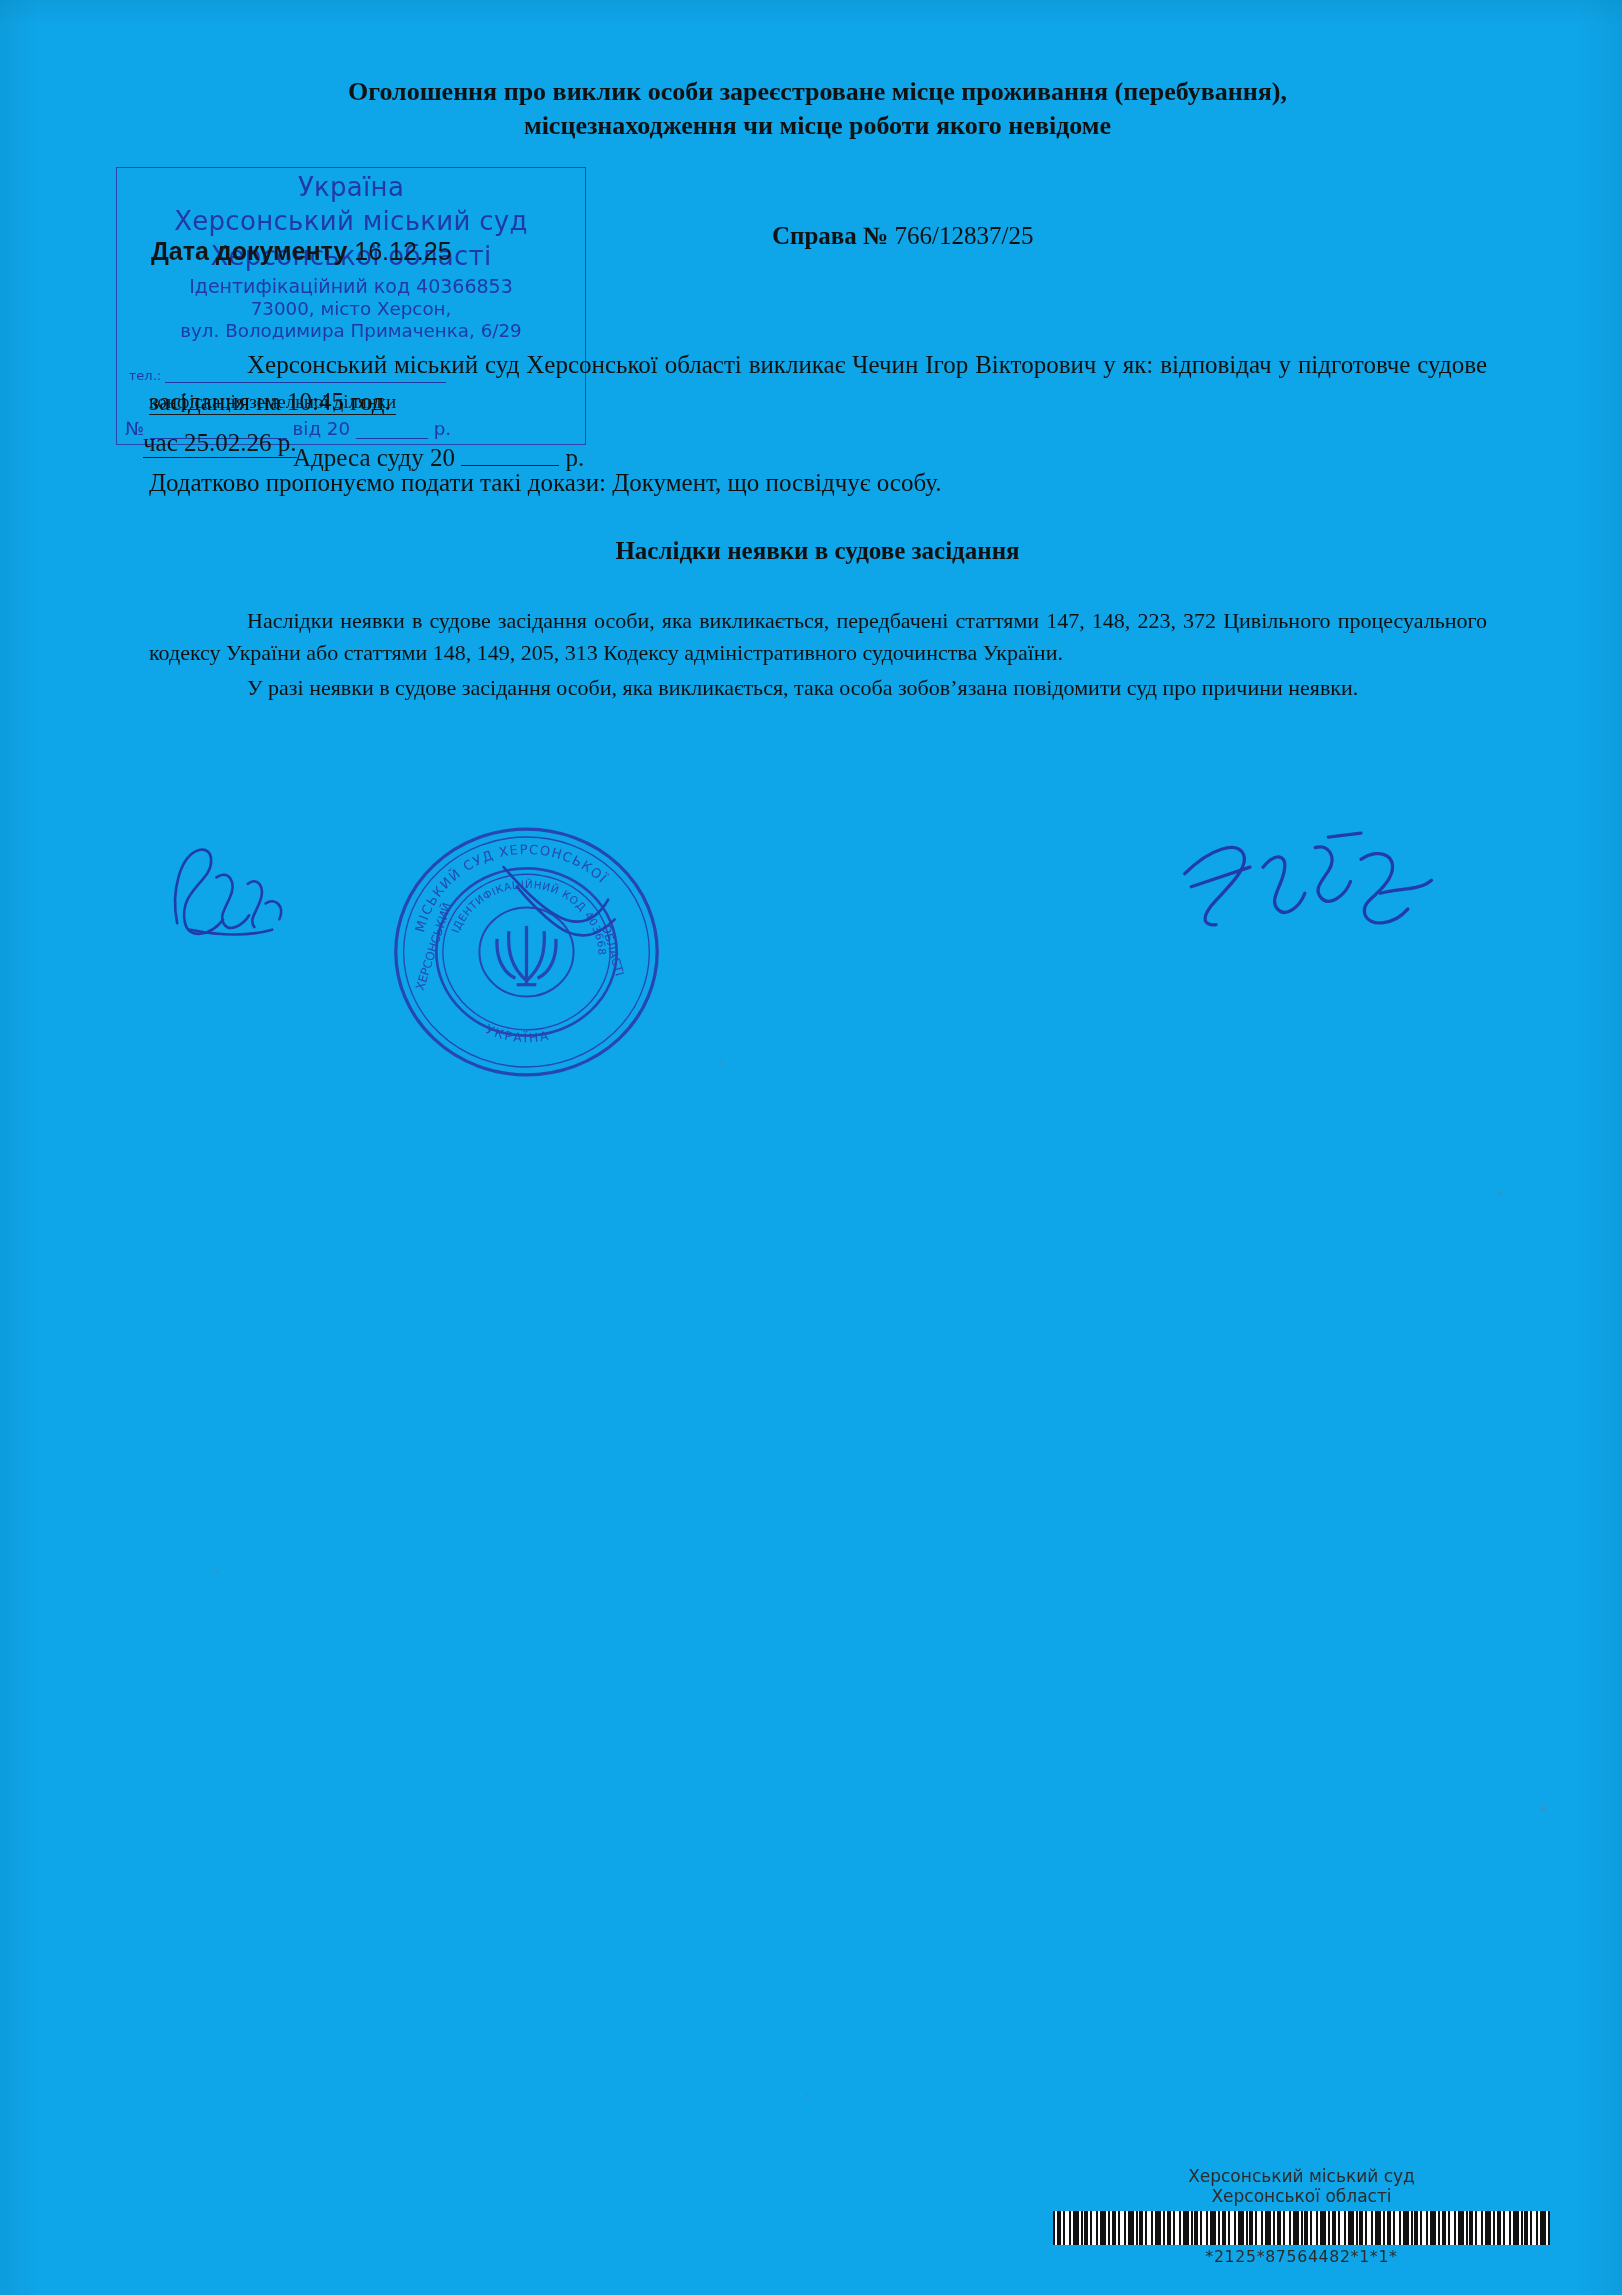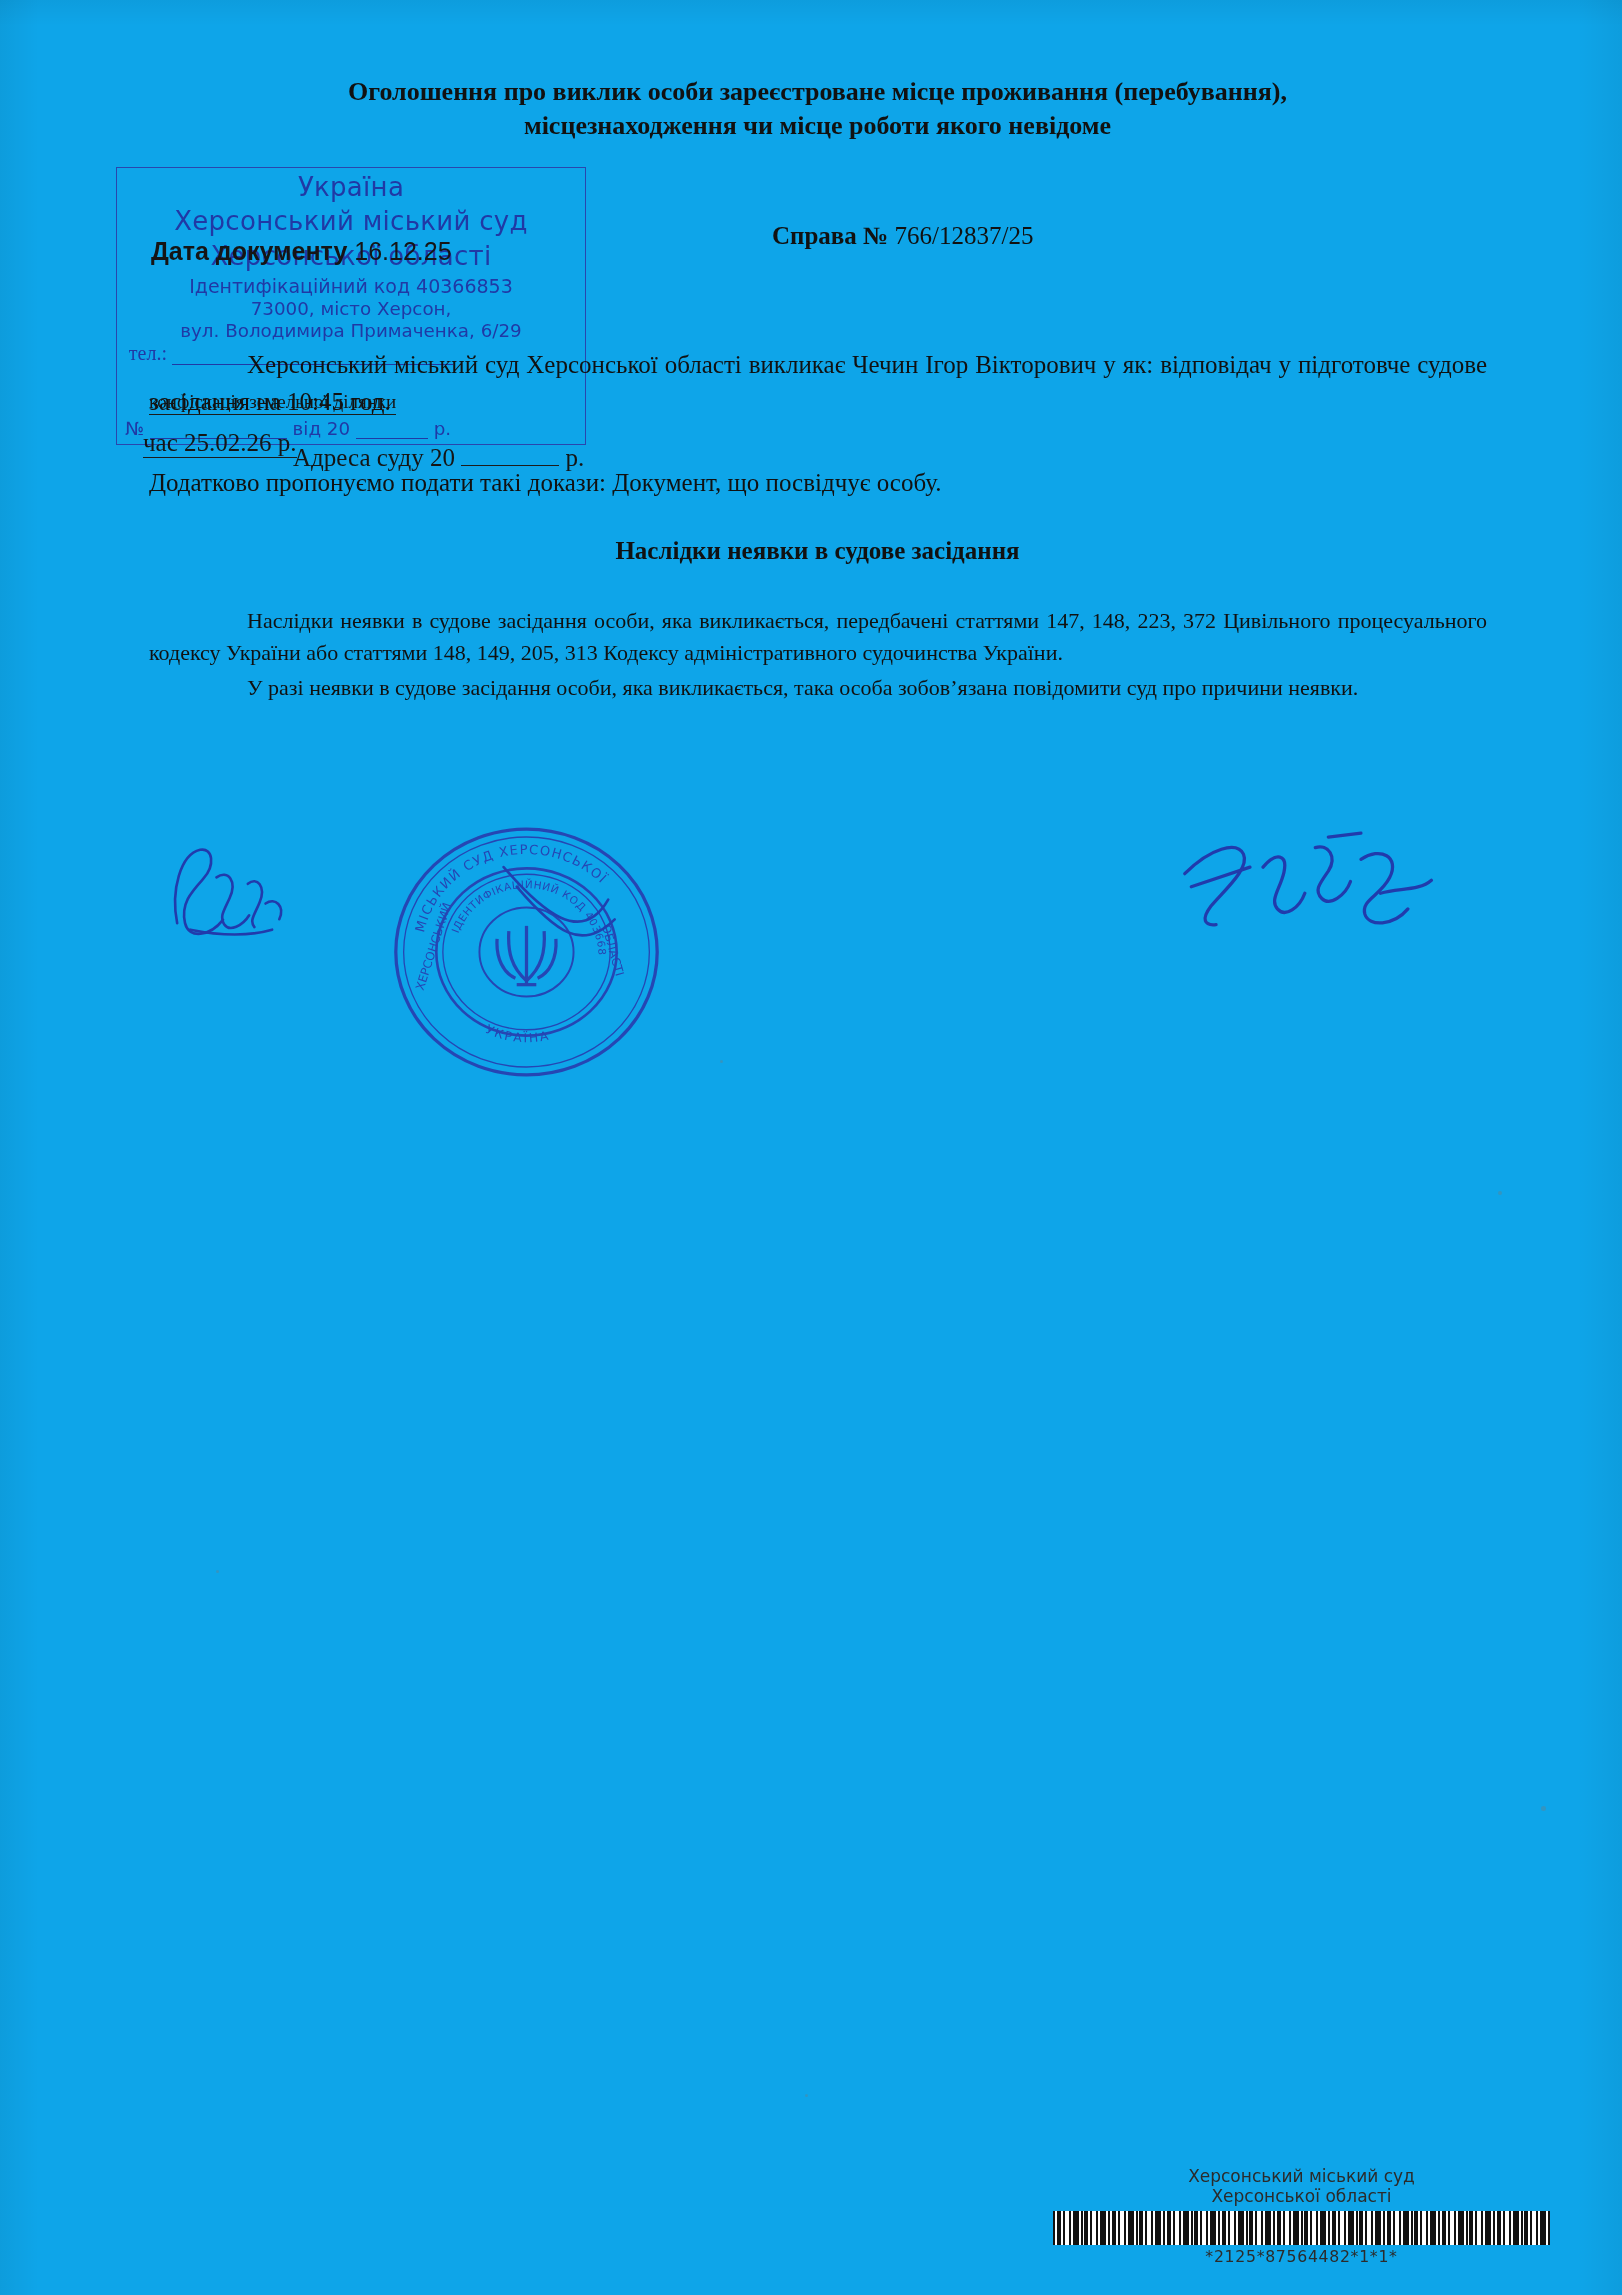--- a/index.html
+++ b/index.html
@@ -115,24 +115,23 @@
     font-size: 19px;
     line-height: 1.2;
     margin-top: 3.9px;
   }
   .reg-stamp .rs-line {
     text-align: center;
     font-size: 18.3px;
     line-height: 1.22;
   }
   .reg-stamp .rs-tel {
-    font-size: 20px;
-    margin-top: 0;
+    font-size: 13px;
+    margin-top: 20px;
     padding-left: 11.8px;
-    font-family: Liberation Serif, serif;
   }
   .rs-underline {
     display: inline-block;
     border-bottom: 1.3px solid #2230a0;
     min-width: 281px;
     height: 19.6px;
     vertical-align: bottom;
   }
   .rs-underline2 {
     display: inline-block;

